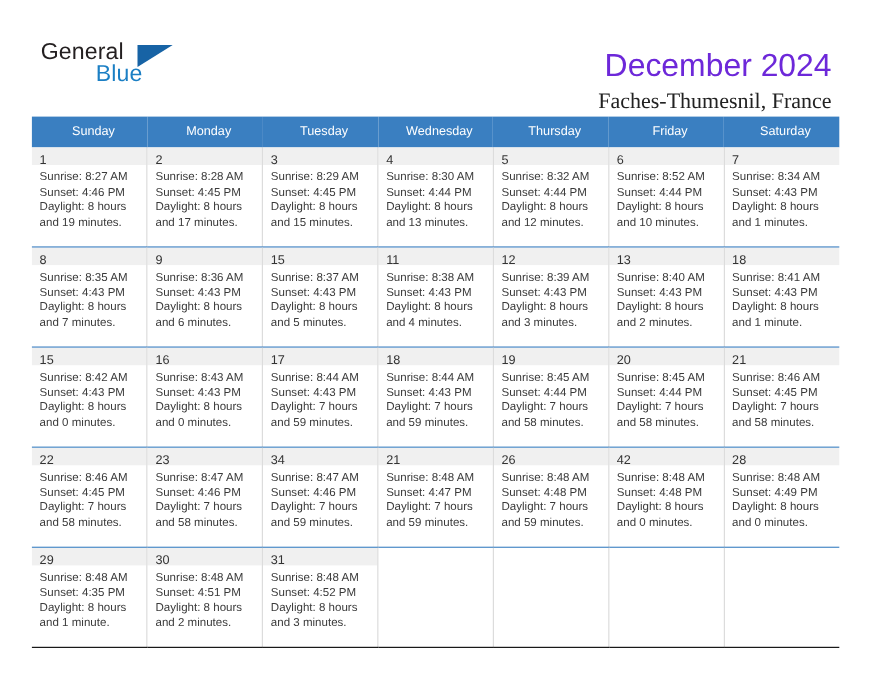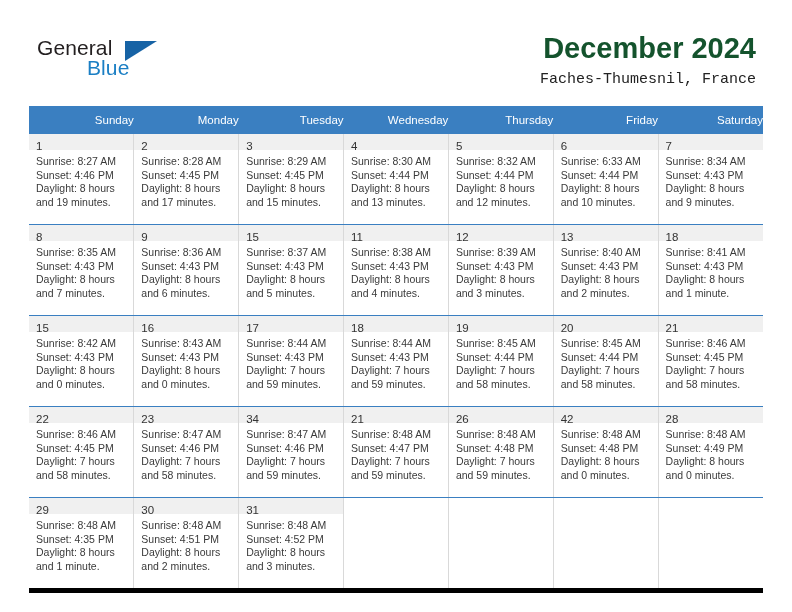--- a/index.html
+++ b/index.html
@@ -68,71 +68,72 @@
   }
 
   .title-block {
     position: absolute;
     right: 36px;
     top: 31px;
     text-align: right;
   }
   .cal-title {
     font-size: 29px;
-    color: #14532d;
+    color: #6d28d9;
     line-height: 34px;
     white-space: nowrap;
-    font-weight: bold;
-    font-family: "Liberation Sans", sans-serif;
+    font-weight: normal;
+    font-family: "Liberation Sans", sans-serif;
+    margin-top: 12px;
   }
   .cal-subtitle {
     margin-top: 6px;
-    font-size: 15px;
+    font-size: 20px;
     color: #222222;
     line-height: 18px;
     white-space: nowrap;
-    font-family: Liberation Mono, monospace;
+    font-family: Liberation Serif, serif;
   }
 
   
   .calendar {
     position: absolute;
     left: 29px;
     top: 106px;
     width: 734px;
     border-collapse: collapse;
     table-layout: fixed;
   }
 
   .calendar th {
     background: #3a7fc1;
     color: #ffffff;
     font-size: 11.5px;
     font-weight: normal;
-    text-align: right;
+    text-align: center;
     padding: 5px 0 5px 7px;
     height: 18px;
     border: none;
     font-family: "Liberation Sans", sans-serif;
   }
 
   .calendar td {
     vertical-align: top;
     padding: 0;
     width: 104.85px;
     height: 90px;
     border: none;
     border-bottom: 1px solid #3a7fc1;
     border-right: 1px solid #d9d9d9;
   }
   .calendar td.last-col {
     border-right: none;
   }
   .calendar tr.week-last td {
-    border-bottom: 5px solid #000000;
+    border-bottom: 1px solid #000000;
   }
 
   .daynum-band {
     background: #f0f0f0;
     height: 16px;
     padding: 2px 0 2px 7px;
     box-sizing: border-box;
   }
   .daynum {
     font-size: 11.5px;
@@ -229,33 +230,33 @@
             <div class="cell-body">
               <div class="cell-line">Sunrise: 8:32 AM</div>
               <div class="cell-line">Sunset: 4:44 PM</div>
               <div class="cell-line">Daylight: 8 hours</div>
               <div class="cell-line">and 12 minutes.</div>
             </div>
           </td>
           <td>
             <div class="daynum-band"><span class="daynum">6</span></div>
             <div class="cell-body">
-              <div class="cell-line">Sunrise: 6:33 AM</div>
+              <div class="cell-line">Sunrise: 8:52 AM</div>
               <div class="cell-line">Sunset: 4:44 PM</div>
               <div class="cell-line">Daylight: 8 hours</div>
               <div class="cell-line">and 10 minutes.</div>
             </div>
           </td>
           <td class="last-col">
             <div class="daynum-band"><span class="daynum">7</span></div>
             <div class="cell-body">
               <div class="cell-line">Sunrise: 8:34 AM</div>
               <div class="cell-line">Sunset: 4:43 PM</div>
               <div class="cell-line">Daylight: 8 hours</div>
-              <div class="cell-line">and 9 minutes.</div>
+              <div class="cell-line">and 1 minutes.</div>
             </div>
           </td>
         </tr>
         <tr>
           <td>
             <div class="daynum-band"><span class="daynum">8</span></div>
             <div class="cell-body">
               <div class="cell-line">Sunrise: 8:35 AM</div>
               <div class="cell-line">Sunset: 4:43 PM</div>
               <div class="cell-line">Daylight: 8 hours</div>

